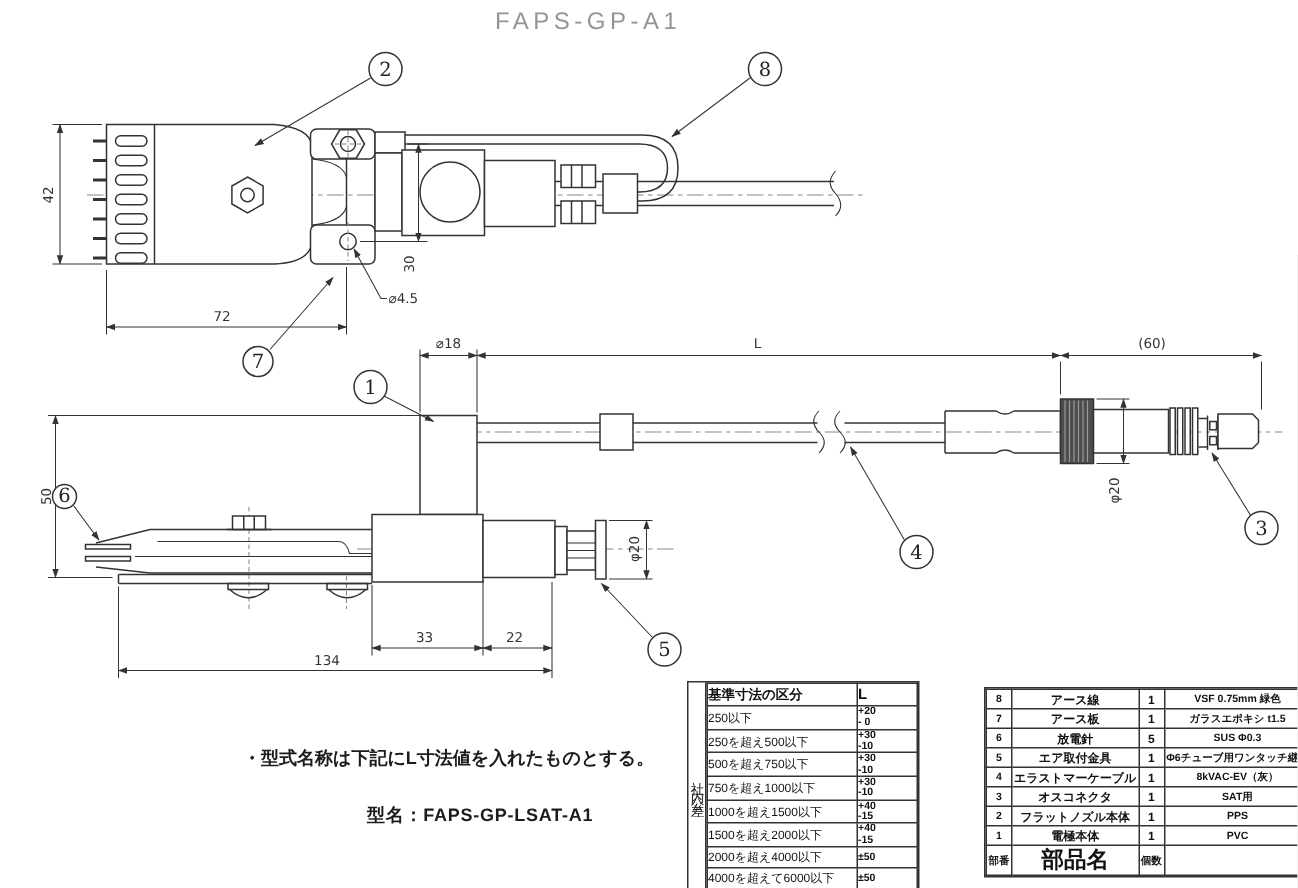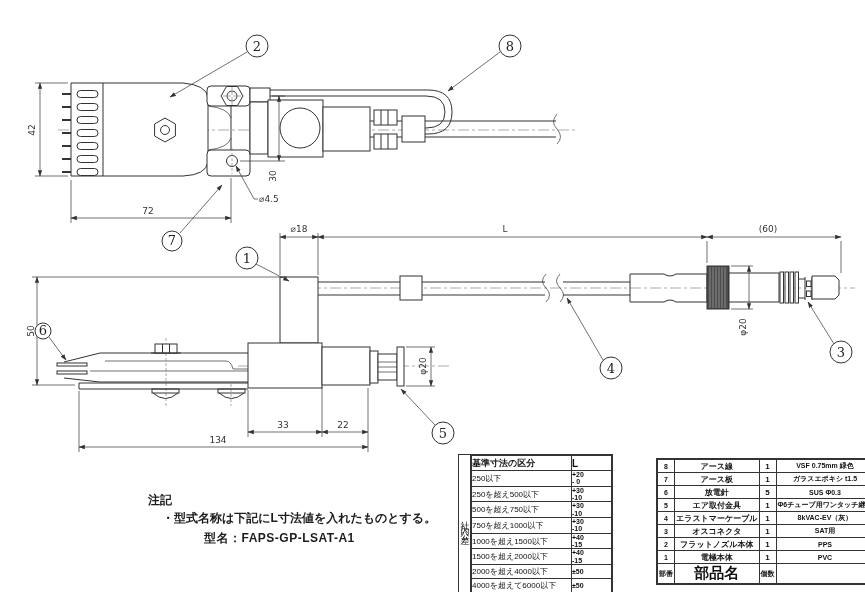--- a/index.html
+++ b/index.html
@@ -4,21 +4,21 @@
 <style>
   html,body{margin:0;padding:0;background:#e8e8e8;}
   .sheet{position:relative;width:865px;height:592px;background:#ffffff;overflow:hidden;
          font-family:"Liberation Sans","DejaVu Sans",sans-serif;}
   .sheet *{box-sizing:border-box;}
   .title{position:absolute;left:330px;top:6px;font-size:16px;letter-spacing:3px;color:#949494;}
   svg.draw{position:absolute;left:0;top:0;}
   .notes{position:absolute;left:148px;top:494px;color:#1c1c1c;font-weight:600;font-size:12px;line-height:1.1;}
   .notes .n-head{margin:0;}
   .notes .n-line1{margin:5px 0 0 14px;}
-  .notes .n-line2{margin:7px 0 0 56px;letter-spacing:0.5px;}
+  .notes .n-line2{margin:25px 0 0 56px;letter-spacing:0.5px;text-align:center;}
   
   .tol-table{position:absolute;left:458px;top:454px;display:flex;border:1px solid #333;background:#fff;}
   .tol-side{width:12px;display:flex;align-items:center;justify-content:center;border-right:1px solid #333;
             writing-mode:vertical-rl;text-orientation:upright;font-size:9px;letter-spacing:5px;color:#111;}
   .tol-table table{border-collapse:collapse;}
   .tol-table th,.tol-table td{border:1px solid #333;padding:0;color:#111;text-align:left;}
   .tol-table th.c-range{width:100px;height:15px;font-size:9px;font-weight:700;}
   .tol-table th.c-l{width:40px;font-size:10px;font-weight:700;}
   .tol-table td.t-range{font-size:8px;height:14px;font-weight:400;}
   .tol-table td.t-val{font-size:7px;line-height:1.05;font-weight:600;}
@@ -44,20 +44,21 @@
   .dash{stroke:#888;stroke-width:0.7;fill:none;stroke-dasharray:3 2;}
   .dimtxt{font-family:"DejaVu Sans",sans-serif;font-size:9px;fill:#333;}
   .balloon{fill:#fff;stroke:#333;stroke-width:1;}
   .balltxt{font-family:"DejaVu Serif",serif;font-size:13px;fill:#222;}
 </style>
 </head>
 <body>
 
 <div class="sheet">
 
+  <div class="title">FAPS-GP-A1</div>
 
   <svg class="draw" width="865" height="592" viewBox="0 0 865 592">
     <defs>
       <marker id="arr" viewBox="0 0 10 10" refX="9.2" refY="5" markerWidth="9" markerHeight="9" orient="auto-start-reverse">
           <path d="M0,1.6 L10,5 L0,8.4 Z" fill="#333"></path>
         </marker>
     </defs>
 
     <g>
 
@@ -303,21 +304,20 @@
       </g>
       <g>
         <line class="thin" x1="834" y1="344" x2="808" y2="302" marker-end="url(#arr)"></line>
         <circle class="balloon" cx="841" cy="352" r="11"></circle>
         <text class="balltxt" x="841" y="352" text-anchor="middle" dy="4.5">3</text>
       </g>
     </g>
   </svg>
 
   <div class="notes">
-    <p class="n-head">注記</p>
     <p class="n-line1">・型式名称は下記にL寸法値を入れたものとする。</p>
     <p class="n-line2">型名：FAPS-GP-LSAT-A1</p>
   </div>
 
   <div class="tol-table">
     <div class="tol-side">社内公差</div>
     <table>
       <thead>
         <tr>
           <th class="c-range">基準寸法の区分</th>

